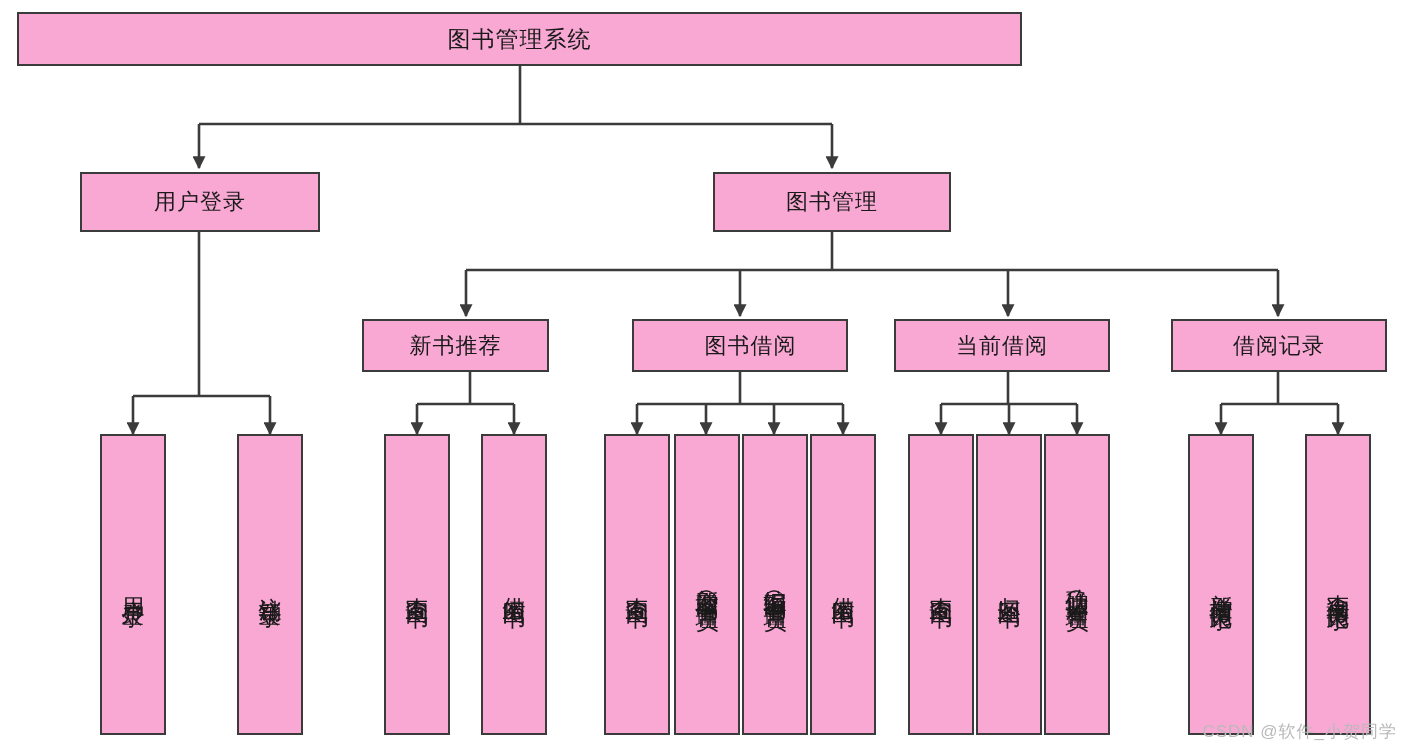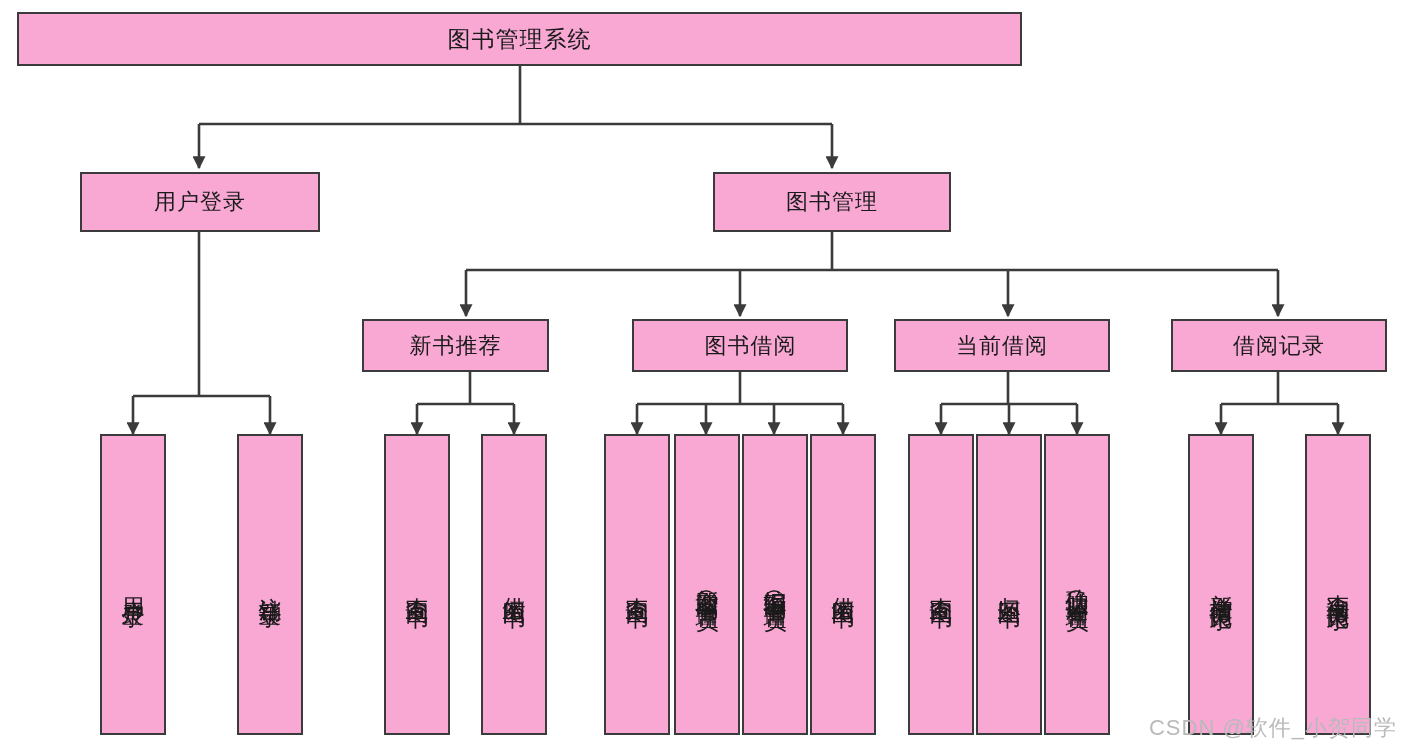--- a/index.html
+++ b/index.html
@@ -57,21 +57,21 @@
     font-size:23px;
     letter-spacing:3px;
     line-height:1;
     max-height:100%;
   }
   
   #watermark{
     position:absolute;
     right:8px;
     bottom:4px;
-    font-size:22px;
+    font-size:17px;
     color:#b9b9b9;
     letter-spacing:1px;
     z-index:3;
     white-space:nowrap;
     font-family:"Liberation Sans","DejaVu Sans",sans-serif;
   }
 </style>
 </head>
 <body>
 

